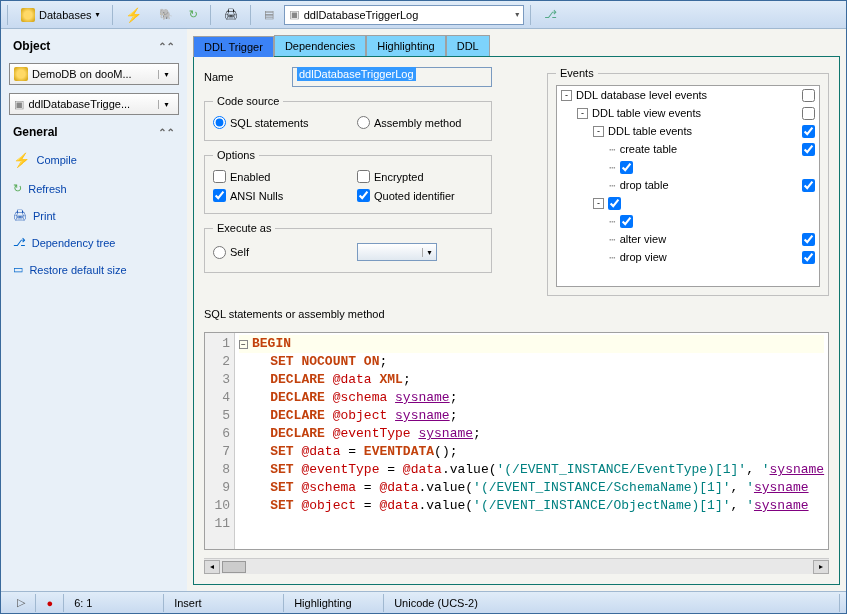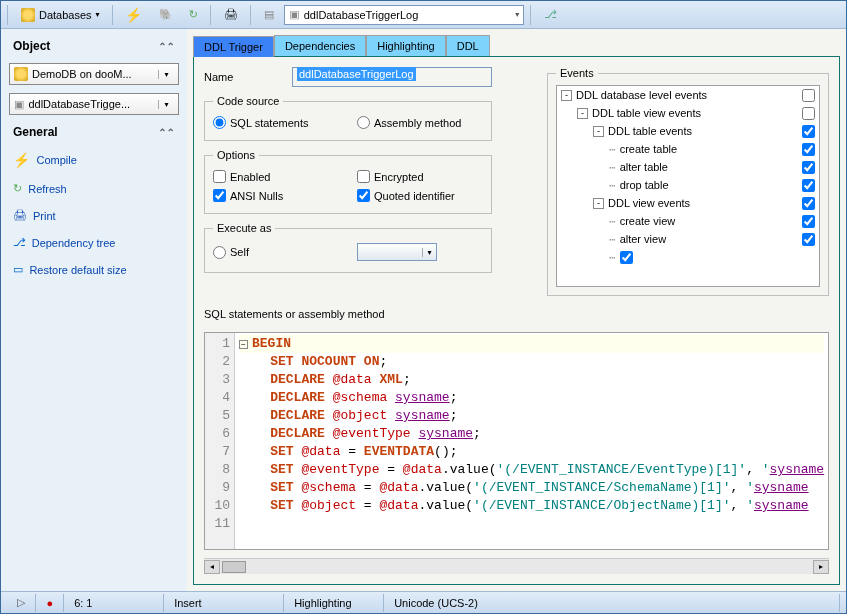--- a/index.html
+++ b/index.html
@@ -240,50 +240,48 @@
                   </div>
                   <div class="event-row">
                     <span class="event-indent" style="width: 48px;"></span>
                     <span class="tree-line">⋯</span>
                     <span class="event-label">create table</span>
                     <input type="checkbox" class="event-check hl" checked="" style="">
                   </div>
                   <div class="event-row">
                     <span class="event-indent" style="width: 48px;"></span>
                     <span class="tree-line">⋯</span>
-                    <span class="event-label">alter table</span>
                     <input type="checkbox" class="event-check" checked="" style="">
                   </div>
                   <div class="event-row">
                     <span class="event-indent" style="width: 48px;"></span>
                     <span class="tree-line">⋯</span>
                     <span class="event-label">drop table</span>
                     <input type="checkbox" class="event-check" checked="" style="">
                   </div>
                   <div class="event-row">
                     <span class="event-indent" style="width: 32px;"></span>
                     <span class="event-toggle">-</span>
-                    <span class="event-label">DDL view events</span>
-                    <input type="checkbox" class="event-check" checked="" style="">
-                  </div>
-                  <div class="event-row">
-                    <span class="event-indent" style="width: 48px;"></span>
-                    <span class="tree-line">⋯</span>
-                    <span class="event-label">create view</span>
+                    <input type="checkbox" class="event-check" checked="" style="">
+                  </div>
+                  <div class="event-row">
+                    <span class="event-indent" style="width: 48px;"></span>
+                    <span class="tree-line">⋯</span>
                     <input type="checkbox" class="event-check" checked="" style="">
                   </div>
                   <div class="event-row">
                     <span class="event-indent" style="width: 48px;"></span>
                     <span class="tree-line">⋯</span>
                     <span class="event-label">alter view</span>
                     <input type="checkbox" class="event-check" checked="" style="">
                   </div>
                   <div class="event-row">
                     <span class="event-indent" style="width: 48px;"></span>
                     <span class="tree-line">⋯</span>
+                    <span class="event-label">drop view</span>
                     <input type="checkbox" class="event-check" checked="" style="">
                   </div>
                 </div>
             </fieldset>
           </div>
         </div>
         <div class="sql-label">SQL statements or assembly method</div>
         <div class="sql-editor">
           <div class="gutter" id="gutter">
               <div>1</div>

